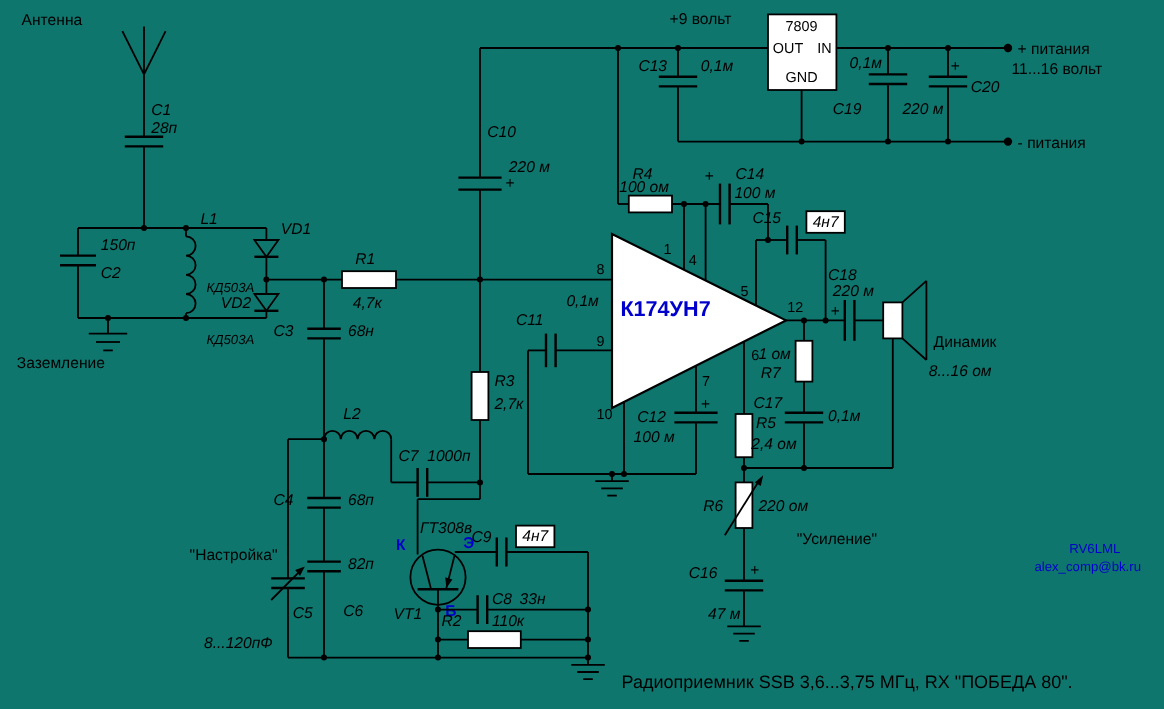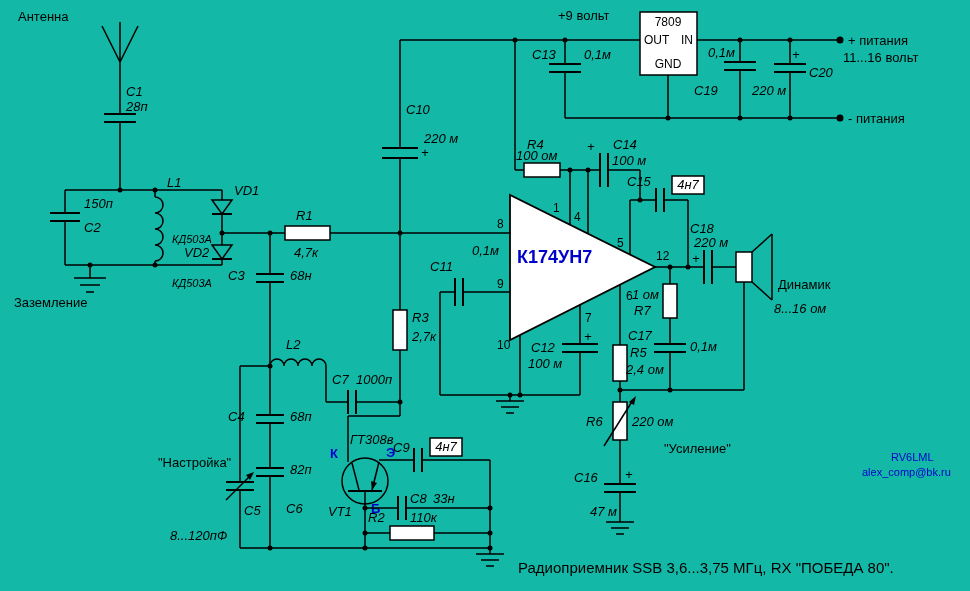--- a/index.html
+++ b/index.html
@@ -1,16 +1,16 @@
 <!DOCTYPE html>
 <html><head>
 <meta charset="utf-8">
 <style>
   html,body{margin:0;padding:0;background:#ffffff;}
-  .page{position:relative;width:970px;height:591px;background:#14b8a6;overflow:hidden;}
+  .page{position:relative;width:970px;height:591px;background:#0f766e;overflow:hidden;}
   svg{display:block;}
   .w{stroke:#000;stroke-width:1.5;fill:none;}
   .plate{stroke:#000;stroke-width:2;fill:none;}
   .box{stroke:#000;stroke-width:1.5;fill:#fff;}
   .tri{stroke:#000;stroke-width:1.5;fill:none;}
   .ah{fill:#000;stroke:none;}
   .dot{fill:#000;stroke:none;}
   text{font-family:"Liberation Sans",sans-serif;fill:#000;stroke:none;}
   .t{font-size:13px;font-style:italic;}
   .small{font-size:11px;font-style:italic;}

